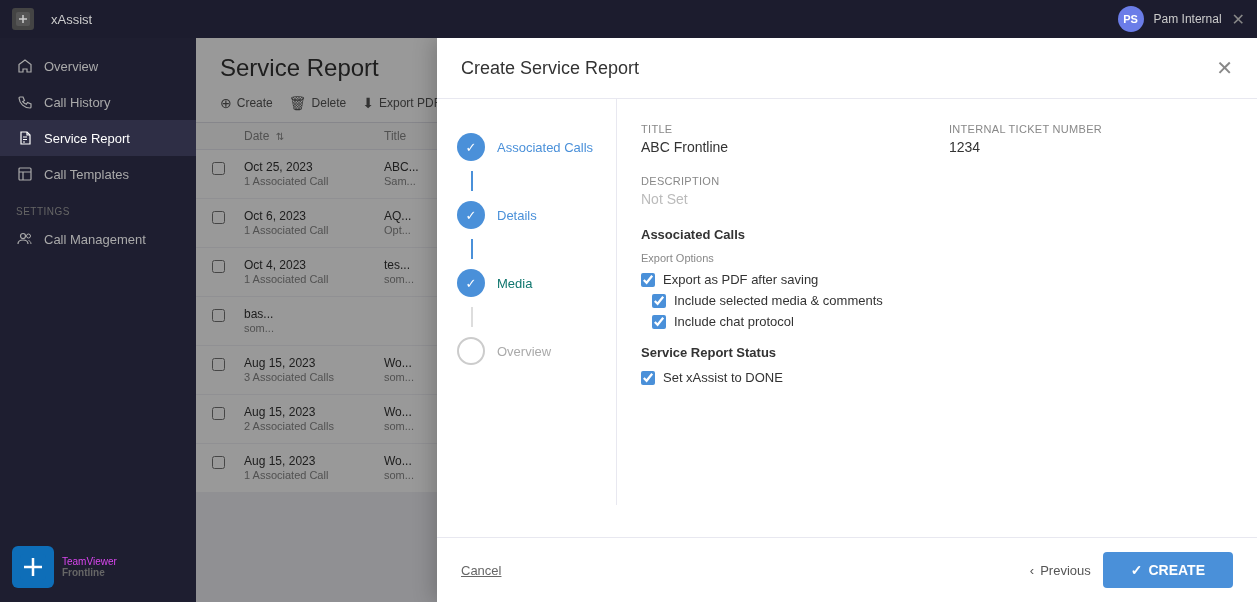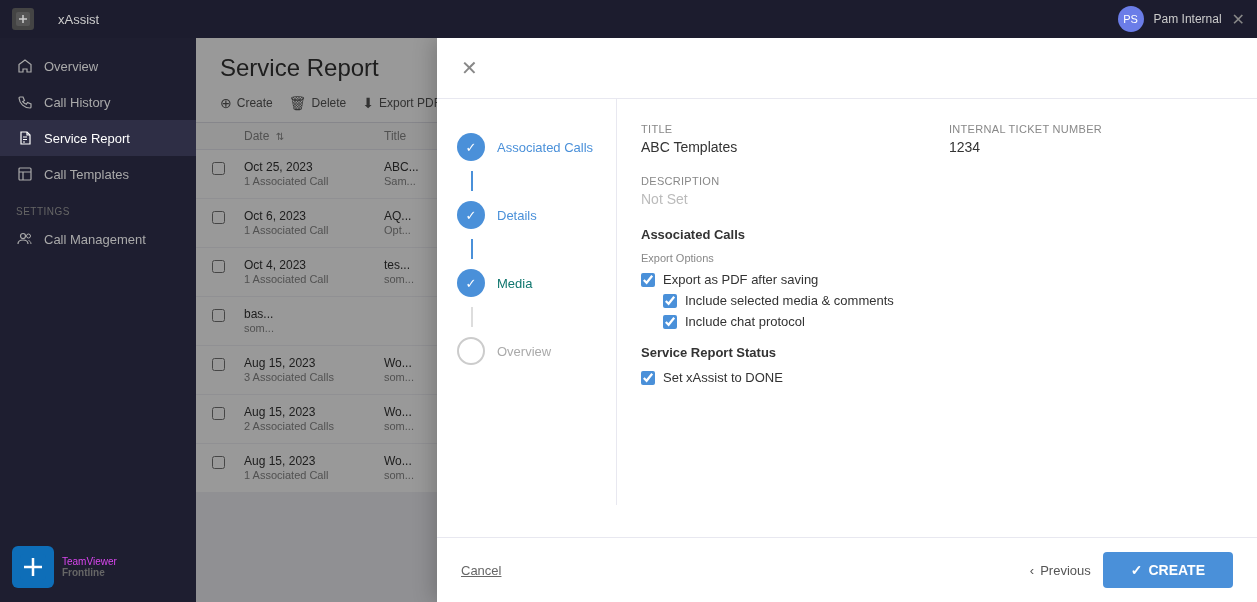--- a/index.html
+++ b/index.html
@@ -3,25 +3,25 @@
   <meta charset="utf-8">
   <style>
     * { box-sizing: border-box; margin: 0; padding: 0; }
     body { font-family: -apple-system, BlinkMacSystemFont, 'Segoe UI', sans-serif; background: #1a1a2e; color: #333; width: 1257px; height: 602px; overflow: hidden; }
 
     
     .app-shell { display: flex; flex-direction: column; height: 602px; }
 
     
     .topbar { background: #1c1c2e; color: #fff; height: 38px; display: flex; align-items: center; justify-content: space-between; padding: 0 12px; flex-shrink: 0; }
-    .topbar-left { display: flex; align-items: center; gap: 24px; }
+    .topbar-left { display: flex; align-items: center; gap: 17px; }
     .topbar-logo { width: 22px; height: 22px; background: #444; border-radius: 3px; display: flex; align-items: center; justify-content: center; font-size: 11px; color: #aaa; }
     .topbar-title { font-size: 13px; color: #ccc; }
     .topbar-right { display: flex; align-items: center; gap: 10px; }
-    .avatar { width: 26px; height: 26px; border-radius: 50%; background: #6b7de8; display: flex; align-items: center; justify-content: center; font-size: 11px; color: #fff; font-weight: normal; }
+    .avatar { width: 26px; height: 26px; border-radius: 50%; background: #6b7de8; display: flex; align-items: center; justify-content: center; font-size: 11px; color: #fff; font-weight: bold; }
     .user-name { font-size: 12px; color: #ccc; }
     .topbar-close { font-size: 16px; color: #888; cursor: pointer; }
 
     
     .main-area { display: flex; flex: 1; overflow: hidden; }
 
     
     .sidebar { width: 196px; background: #1e1e30; flex-shrink: 0; display: flex; flex-direction: column; }
     .sidebar-nav { flex: 1; padding-top: 10px; }
     .sidebar-item { display: flex; align-items: center; gap: 10px; padding: 9px 16px; cursor: pointer; color: #aaa; font-size: 13px; }
@@ -84,21 +84,21 @@
     .modal-form { flex: 1; padding: 24px; overflow-y: auto; }
     .form-row { display: flex; gap: 24px; margin-bottom: 20px; }
     .form-group { flex: 1; }
     .form-label { font-size: 11px; color: #888; margin-bottom: 4px; text-transform: uppercase; letter-spacing: 0.3px; }
     .form-value { font-size: 14px; color: #333; }
     .form-value.placeholder { color: #bbb; }
     .section-title { font-size: 13px; font-weight: 600; color: #333; margin-bottom: 10px; margin-top: 4px; }
     .section-sub { font-size: 11px; color: #888; margin-bottom: 8px; }
     .checkbox-row { display: flex; align-items: center; gap: 8px; margin-bottom: 6px; font-size: 13px; color: #333; }
     .checkbox-row input { accent-color: #4a90d9; width: 14px; height: 14px; cursor: pointer; }
-    .sub-checkbox-row { display: flex; align-items: center; gap: 8px; margin-bottom: 6px; font-size: 13px; color: #333; margin-left: 22px; }
+    .sub-checkbox-row { display: flex; align-items: center; gap: 8px; margin-bottom: 6px; font-size: 13px; color: #333; margin-left: 11px; }
     .sub-checkbox-row input { accent-color: #4a90d9; width: 14px; height: 14px; cursor: pointer; }
 
     
     .modal-footer { padding: 14px 24px; border-top: 1px solid #e8e8f0; display: flex; align-items: center; justify-content: space-between; flex-shrink: 0; background: #fff; margin-top: 32px; }
     .footer-left {}
     .cancel-btn { font-size: 13px; color: #666; cursor: pointer; background: none; border: none; text-decoration: underline; }
     .footer-right { display: flex; gap: 12px; align-items: center; }
     .prev-btn { display: flex; align-items: center; gap: 6px; font-size: 13px; color: #555; background: none; border: none; cursor: pointer; }
     .create-btn { background: #4a90d9; color: #fff; border: none; border-radius: 4px; padding: 10px 28px; font-size: 14px; font-weight: 600; cursor: pointer; display: flex; align-items: center; gap: 6px; }
   </style>
@@ -252,20 +252,21 @@
           <div class="row-check"><input type="checkbox" style=""></div>
           <div class="row-date col-date">Aug 15, 2023<br><span class="row-sub">1 Associated Call</span></div>
           <div class="row-title col-title">Wo...<br><span class="row-sub">som...</span></div>
         </div>
       </div>
 
       <div class="modal-overlay">
         <div class="modal">
 
           <div class="modal-header">
+            <span class="modal-title">Create Service Report</span>
             <button class="modal-close">✕</button>
           </div>
 
           <div class="modal-body">
 
             <div class="wizard-steps">
               <div class="step-item">
                 <div class="step-circle done">✓</div>
                 <span class="step-label done">Associated Calls</span>
               </div>
@@ -283,21 +284,21 @@
               <div class="step-item">
                 <div class="step-circle pending"></div>
                 <span class="step-label pending">Overview</span>
               </div>
             </div>
 
             <div class="modal-form">
               <div class="form-row">
                 <div class="form-group">
                   <div class="form-label">Title</div>
-                  <div class="form-value">ABC Templates</div>
+                  <div class="form-value">ABC Frontline</div>
                 </div>
                 <div class="form-group">
                   <div class="form-label">Internal Ticket Number</div>
                   <div class="form-value">1234</div>
                 </div>
               </div>
               <div class="form-row">
                 <div class="form-group">
                   <div class="form-label">Description</div>
                   <div class="form-value placeholder">Not Set</div>

